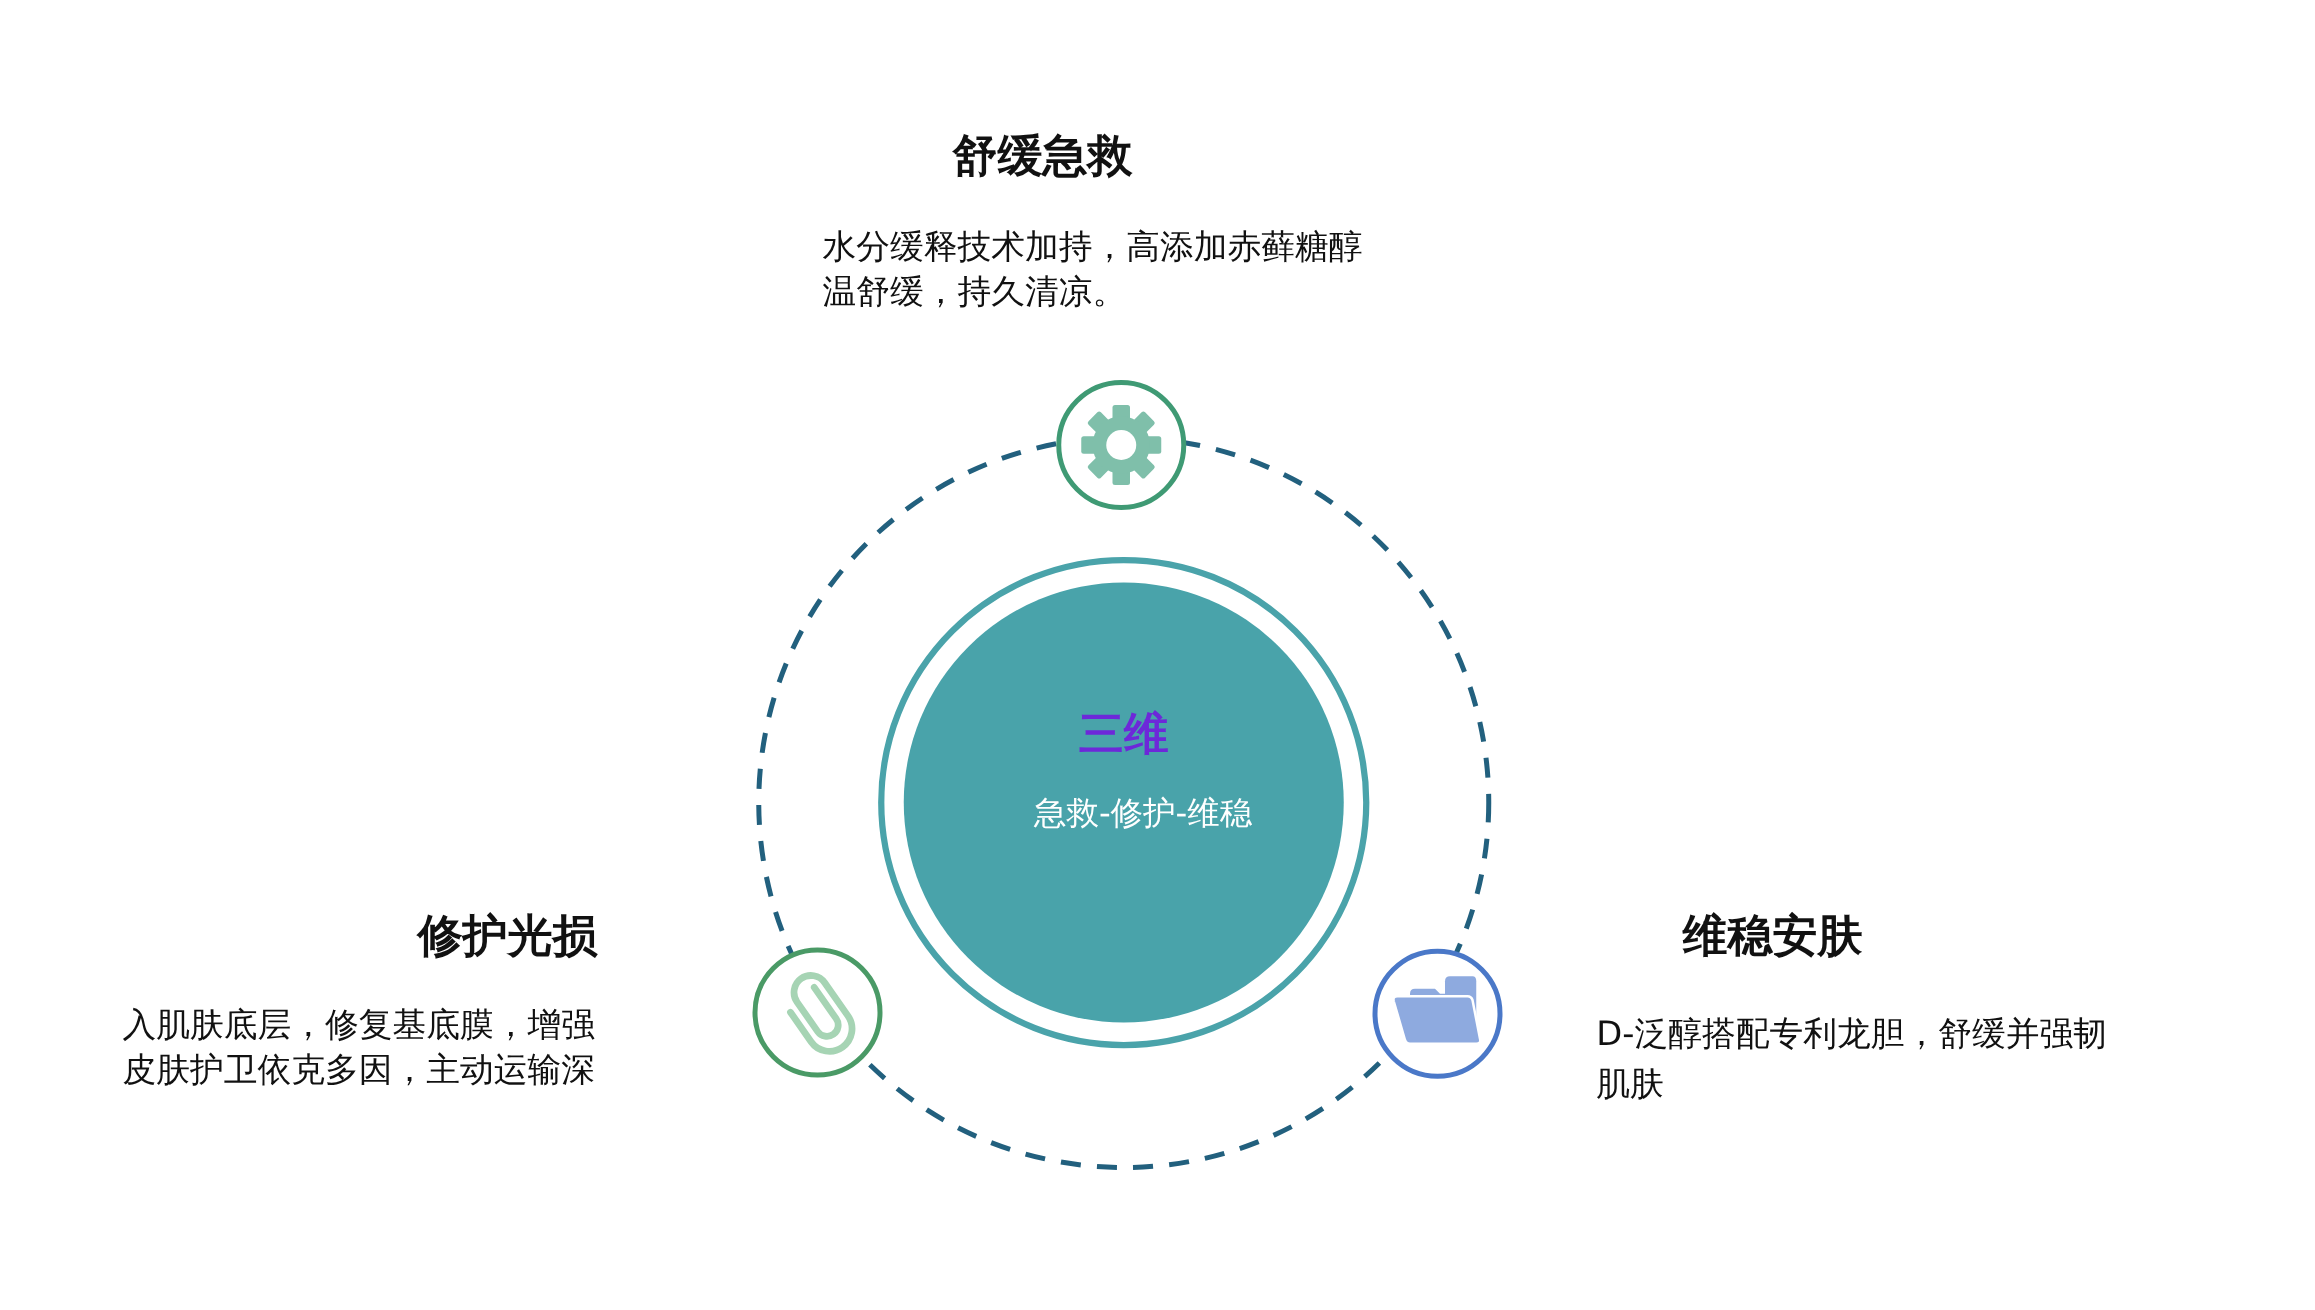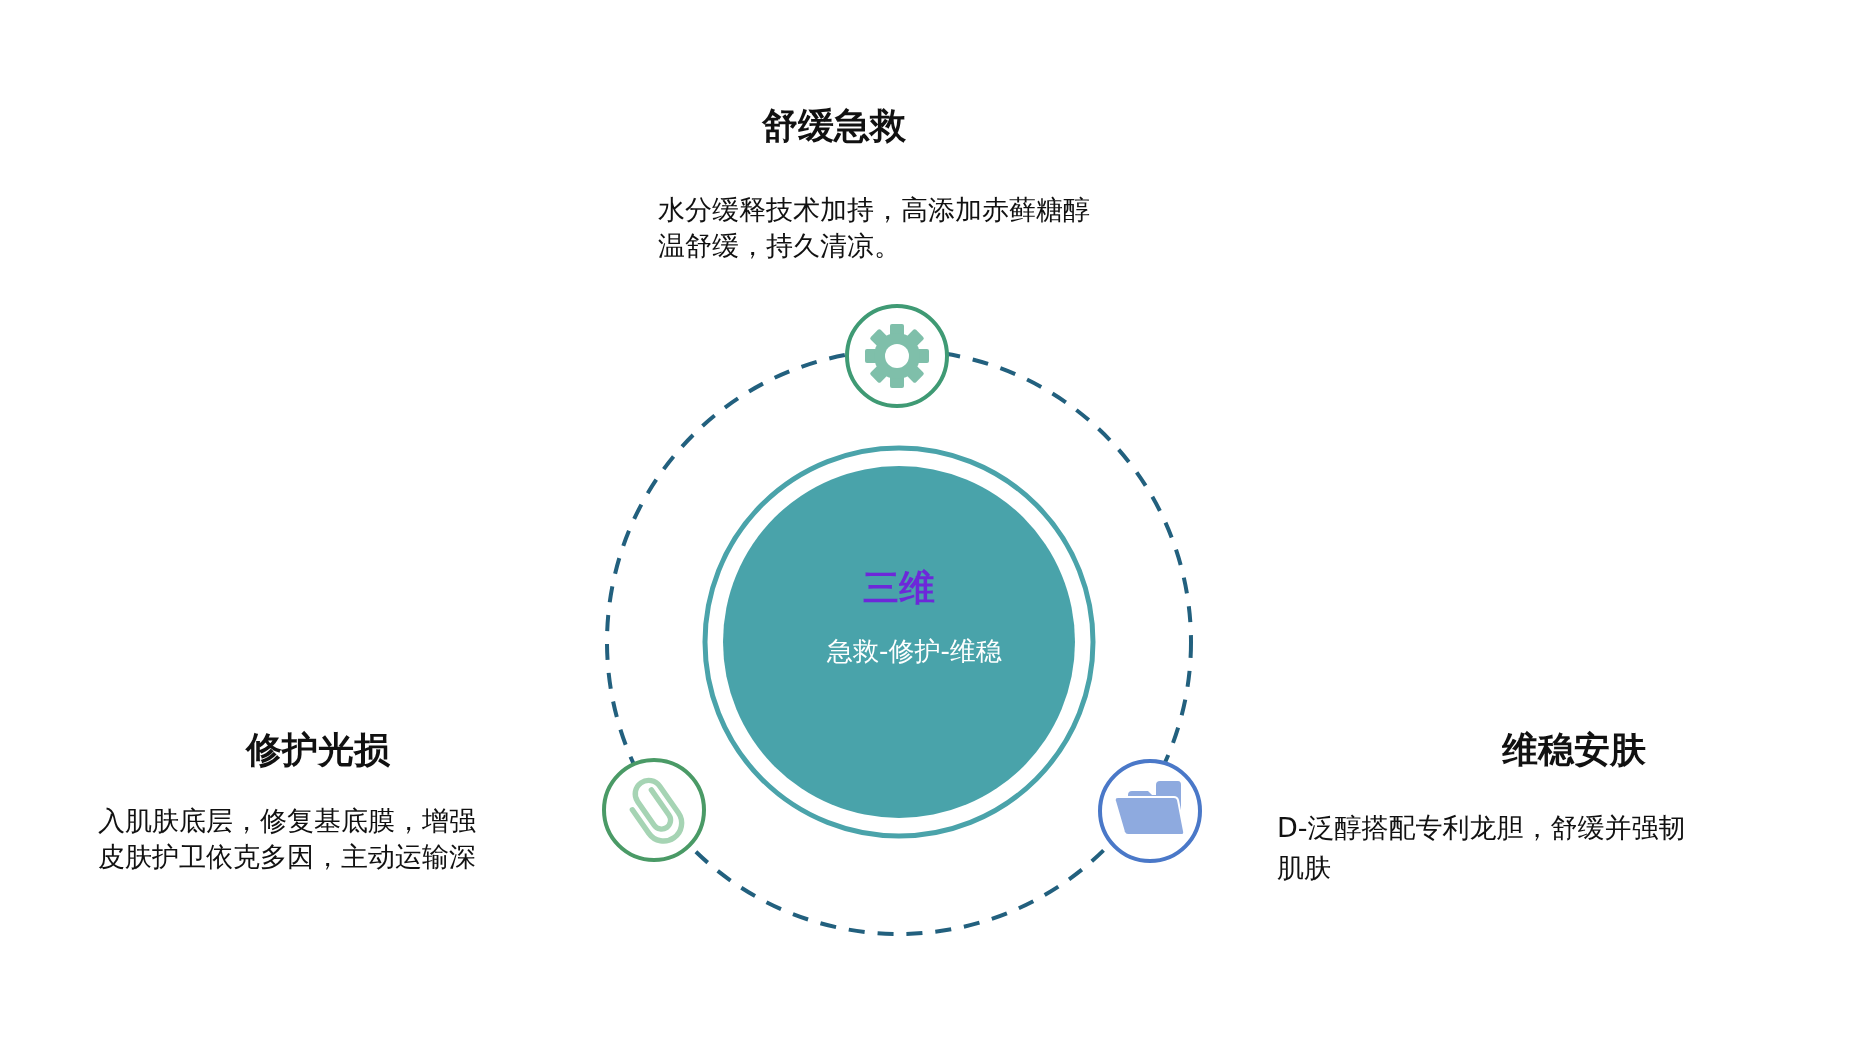--- a/index.html
+++ b/index.html
@@ -57,28 +57,28 @@
       <path d="M 6 -26 Q 6 -30 10 -30 L 28 -30 Q 31 -30 31 -26 L 31 12 L 6 12 Z" fill="#8eaadf"></path>
       <path d="M -32 -14 L 24 -14 Q 27 -14 28 -11 L 34 20 Q 35 24 31 24 L -22 24 Q -25 24 -26 21 L -35 -10 Q -36 -14 -32 -14 Z" fill="#8eaadf" stroke="#ffffff" stroke-width="2"></path>
     </g>
   </g>
 </svg>
 
 <div class="center-title">三维</div>
 <div class="center-sub">急救-修护-维稳</div>
 
 <div class="abs title" style="left:762px; width:300px; text-align:left; top:106px;">舒缓急救</div>
-<div class="abs body-text" style="left:658px; top:192px; width:520px;">
+<div class="abs body-text" style="left:658px; top:180px; width:520px;">
   <div>水分缓释技术加持，高添加赤藓糖醇</div>
   <div>温舒缓，持久清凉。</div>
 </div>
 
-<div class="abs title" style="left:168px; width:300px; text-align:center; top:730px;">修护光损</div>
+<div class="abs title" style="left:178px; width:300px; text-align:right; top:730px;">修护光损</div>
 <div class="abs body-text" style="left:98px; top:803px; width:460px;">
   <div>入肌肤底层，修复基底膜，增强</div>
   <div>皮肤护卫依克多因，主动运输深</div>
 </div>
 
-<div class="abs title" style="left:1346px; width:300px; text-align:right; top:730px;">维稳安肤</div>
+<div class="abs title" style="left:1346px; width:300px; text-align:left; top:730px;">维稳安肤</div>
 <div class="abs body-text" style="left:1277px; top:808px; width:520px; line-height:40px;">
   <div>D-泛醇搭配专利龙胆，舒缓并强韧</div>
   <div>肌肤</div>
 </div>
 
 </body></html>

